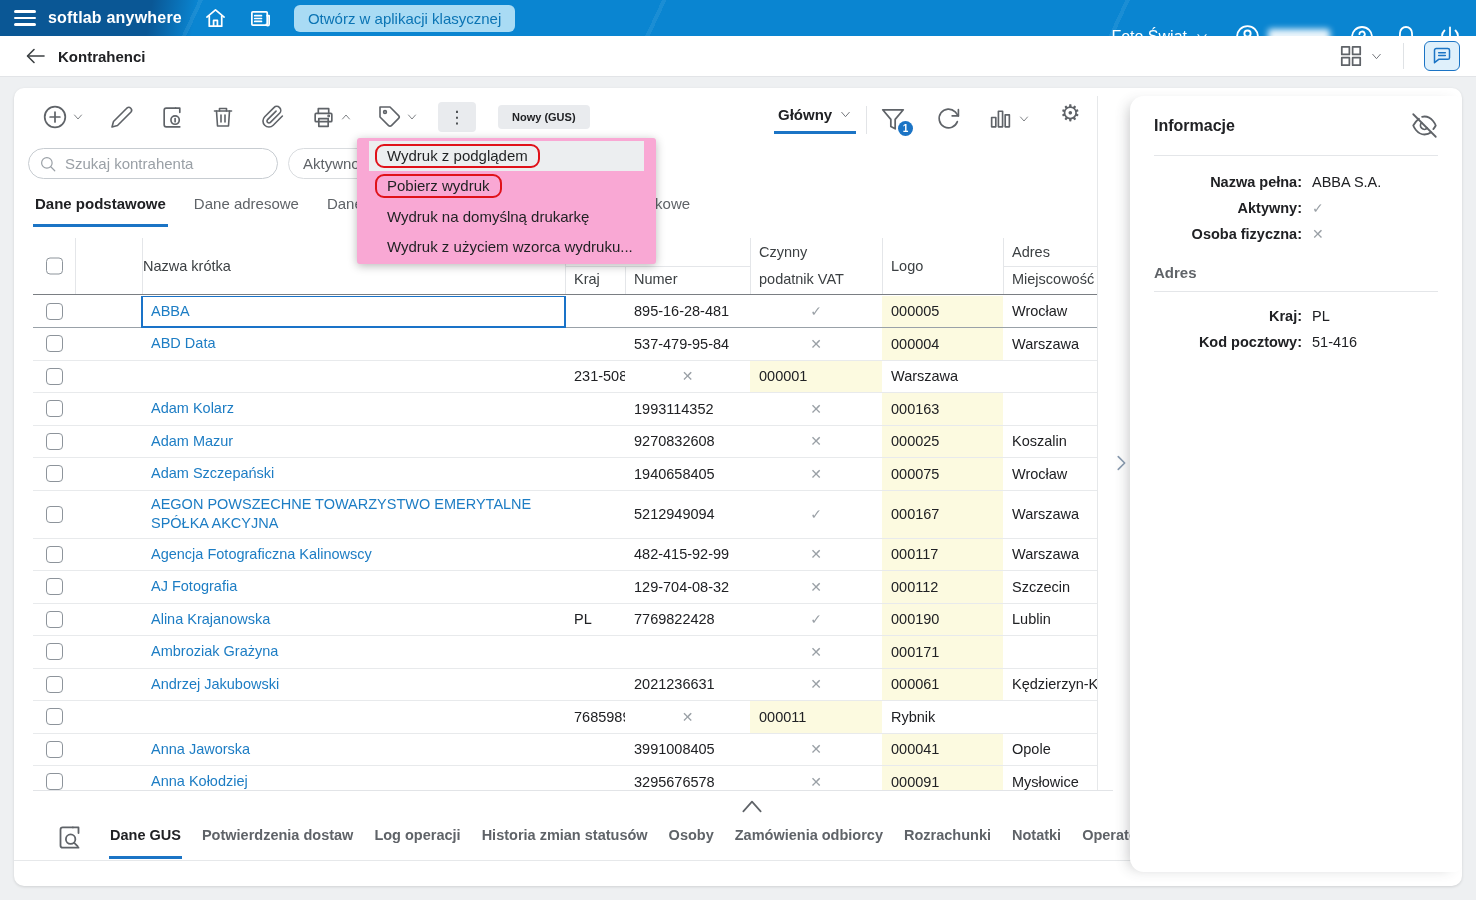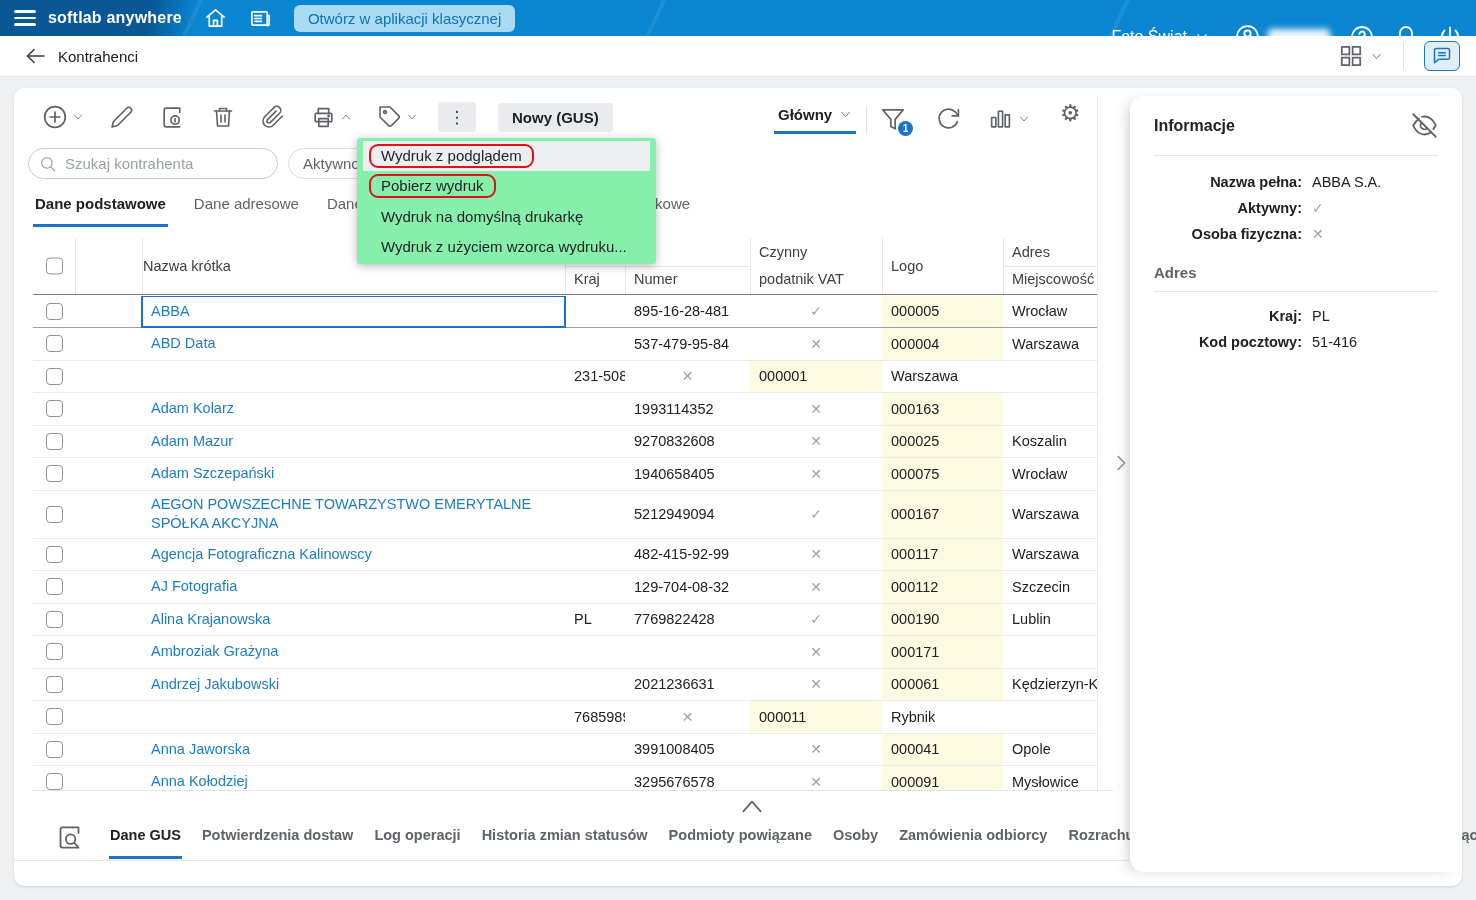--- a/index.html
+++ b/index.html
@@ -30,34 +30,34 @@
   .tb-right{margin-left:auto; display:flex; align-items:center; margin-right:14px; z-index:2;margin-top:37px;}
   .company{font-size:16px; display:flex; align-items:center; gap:8px; cursor:pointer;}
   .avatar{margin-left:26px;}
   .blur-name{width:62px; height:15px; margin-left:8px; background:rgba(255,255,255,.92); border-radius:3px; filter:blur(3px);}
   .tb-right .tb-icon{margin-left:20px;}
 
   
   .subbar{position:absolute; left:0; top:36px; width:1476px; height:41px; background:#fff; border-bottom:1px solid #e2e4e7;
     display:flex; align-items:center;}
   .back{margin-left:24px; cursor:pointer;}
-  .page-title{font-size:15px; font-weight:normal; color:var(--ink); margin-left:10px;}
+  .page-title{font-size:15px; font-weight:bold; color:var(--ink); margin-left:10px;}
   .sb-right{margin-left:auto; display:flex; align-items:center; margin-right:16px; gap:10px;}
   .sb-divider{width:1px; height:26px; background:#dfe2e5; margin:0 10px;}
   .chat-btn{width:36px; height:30px; border:1.6px solid var(--accent); background:#dff0fb; border-radius:6px;
     display:flex; align-items:center; justify-content:center; cursor:pointer;}
 
   
   .card{position:absolute; left:14px; top:88px; width:1448px; height:798px; background:#fff;
     border-radius:10px; box-shadow:0 1px 3px rgba(0,0,0,.13);}
   .toolbar-left{position:absolute; left:22px; top:14px; display:flex; align-items:center; gap:14px;}
   .tool{display:flex; align-items:center; gap:4px; cursor:pointer; padding:2px 6px;}
   .kebab-btn{background:#e9ebee; border-radius:4px; width:38px; height:30px; display:flex; align-items:center;
     justify-content:center; font-size:17px; color:#3c4043; cursor:pointer;}
-  .gus-btn{background:#e9ebee; border:none; border-radius:4px; font-family:inherit; font-size:15px; font-weight:600;
+  .gus-btn{background:#e9ebee; border:none; border-radius:4px; font-family:inherit; font-size:11px; font-weight:600;
     color:var(--ink); padding:6px 14px; margin-left:8px; cursor:pointer;}
   .view-switch{position:absolute; left:760px; top:18px; display:flex; align-items:center; gap:7px;
     font-size:15px; font-weight:600; color:var(--ink); border-bottom:3px solid var(--accent); padding:0 4px 8px; cursor:pointer;}
   .rt-divider{position:absolute; left:852px; top:18px; width:1px; height:28px; background:#e2e4e7;}
   .rt-icon{position:absolute; top:18px; cursor:pointer;}
   .funnel-wrap{left:866px;} .refresh-wrap{left:922px;} .chart-wrap{left:974px; display:flex; gap:5px; align-items:center;} .gear-wrap{left:1046px; top:14px; font-size:23px; color:var(--grey); line-height:1;}
   .badge{position:absolute; right:-7px; bottom:-4px; width:15px; height:15px; border-radius:50%; background:var(--accent);
     color:#fff; font-size:10px; font-weight:bold; display:flex; align-items:center; justify-content:center;}
 
   .search-box{position:absolute; left:14px; top:60px; width:250px; height:31px; border:1px solid #c7ccd1; border-radius:16px;
@@ -121,22 +121,22 @@
   .info-title{font-size:16px; font-weight:bold; color:var(--ink);}
   .eye-btn{cursor:pointer;}
   .info-hr{height:1px; background:var(--hair); margin:16px 0 18px;}
   .info-field{display:grid; grid-template-columns:148px 1fr; gap:10px; margin-bottom:10px; align-items:center;}
   .info-label{font-size:14.5px; font-weight:bold; color:var(--ink); text-align:right; white-space:nowrap;}
   .info-value{font-size:14.5px; color:var(--ink);}
   .info-glyph{color:#9aa0a6; font-size:14px;}
   .info-section{font-size:15px; font-weight:bold; color:var(--grey); margin:22px 0 0;}
 
   
-  .print-menu{position:absolute; left:357px; top:138px; width:299px; background:#86efac; border-radius:3px;
-    box-shadow:0 2px 10px rgba(0,0,0,.28); padding:3px 6px; z-index:50;}
+  .print-menu{position:absolute; left:357px; top:138px; width:299px; background:#f9a8d4; border-radius:3px;
+    box-shadow:0 2px 10px rgba(0,0,0,.28); padding:3px 12px; z-index:50;}
   .menu-item{height:30px; display:flex; align-items:center; padding-left:18px; font-size:15px; color:#1f2123; cursor:pointer;}
   .menu-item.hl{background:#eceef0;}
   .menu-item .annot{display:inline-block; border:2.6px solid var(--red); border-radius:9px; padding:1px 10px 2px; margin-left:-12px;}
 </style>
 </head>
 <body>
 
 <div class="screen">
 
   <div class="topbar">
@@ -727,21 +727,20 @@
             <path d="M15 3h5v5"></path>
             <circle cx="13" cy="13.5" r="4.2"></circle>
             <line x1="16.2" y1="16.7" x2="19.3" y2="19.8"></line>
           </svg>
       </div>
       <div class="btabs">
           <div class="btab active">Dane GUS</div>
           <div class="btab">Potwierdzenia dostaw</div>
           <div class="btab">Log operacji</div>
           <div class="btab">Historia zmian statusów</div>
-          <div class="btab">Podmioty powiązane</div>
           <div class="btab">Osoby</div>
           <div class="btab">Zamówienia odbiorcy</div>
           <div class="btab">Rozrachunki</div>
           <div class="btab">Notatki</div>
           <div class="btab">Operatorzy WebKatalogu</div>
           <div class="btab">Załączniki</div>
         </div>
     </div>
     <div class="bottom-line"></div>
   </div>

